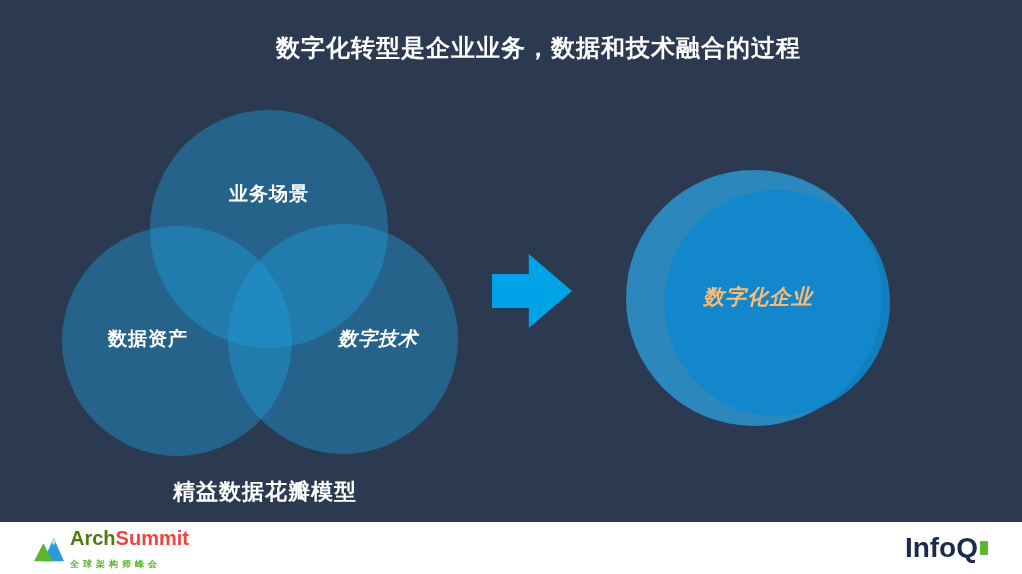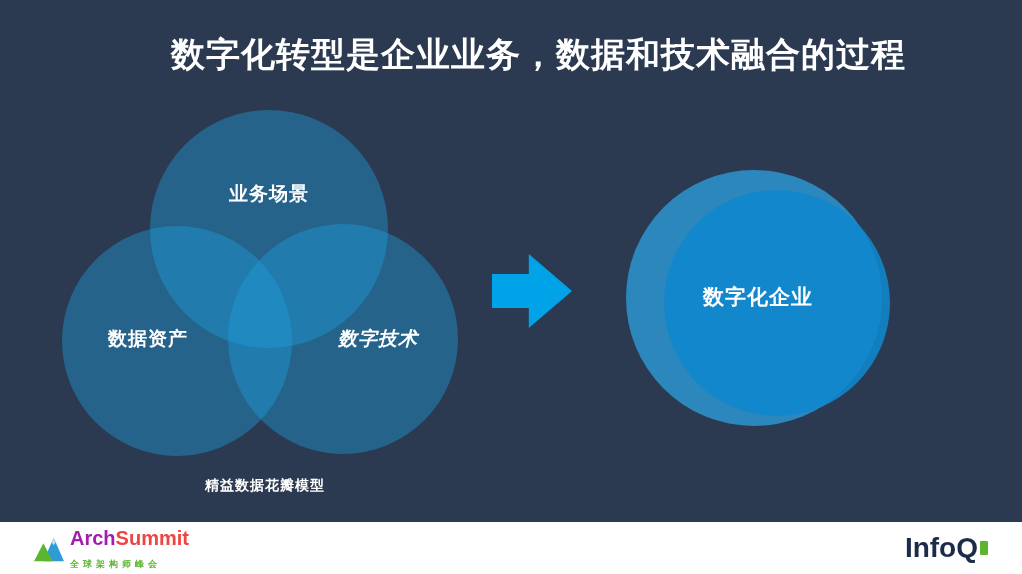--- a/index.html
+++ b/index.html
@@ -16,21 +16,21 @@
     overflow: hidden;
   }
   .title {
     position: absolute;
     top: 32px;
     left: 55px;
     right: 0;
     margin: 0;
     text-align: center;
     color: #ffffff;
-    font-size: 34px;
+    font-size: 24px;
     font-weight: bold;
     letter-spacing: 1px;
   }
   
   .venn { position: absolute; left: 0; top: 0; width: 520px; height: 520px; }
   .circle {
     position: absolute;
     border-radius: 50%;
     background: rgba(28, 158, 220, 0.42);
   }
@@ -49,21 +49,21 @@
   .l-top   { left: 189px; top: 181px; }
   .l-left  { left:  68px; top: 326px; }
   .l-right { left: 298px; top: 326px; font-style: italic; }
   .caption {
     position: absolute;
     left: 120px;
     top: 477px;
     width: 290px;
     text-align: center;
     color: #ffffff;
-    font-size: 14px;
+    font-size: 22px;
     font-weight: bold;
     letter-spacing: 1px;
   }
   
   .arrow {
     position: absolute;
     left: 492px;
     top: 254px;
     width: 80px;
     height: 74px;
@@ -84,43 +84,44 @@
     left: 664px; top: 190px;
     width: 226px; height: 226px;
     border-radius: 50%;
     background: rgba(16, 135, 205, 0.88);
   }
   .r-label {
     position: absolute;
     left: 658px; top: 283px;
     width: 200px;
     text-align: center;
-    color: #ffffff;
+    color: #fdba74;
     font-size: 21px;
     font-weight: bold;
     letter-spacing: 1px;
+    font-style: italic;
   }
   
   .footer {
     position: absolute;
     left: 0; bottom: 0;
     width: 100%;
     height: 52px;
     background: #ffffff;
     display: flex;
     align-items: center;
     justify-content: space-between;
     box-sizing: border-box;
     padding: 0 34px;
   }
   .arch-logo { display: flex; align-items: center; gap: 6px; }
   .arch-icon { width: 30px; height: 28px; display: block; }
   .arch-text { display: flex; flex-direction: column; line-height: 1; }
   .arch-name { font-size: 20px; font-weight: bold; }
-  .arch-name .p1 { color: #a21caf; }
+  .arch-name .p1 { color: #4d7c0f; }
   .arch-name .p2 { color: #ef4444; }
   .arch-sub {
     color: #5cb531;
     font-size: 9px;
     letter-spacing: 4px;
     margin-top: 12px;
     font-weight: bold;
   }
   .infoq-logo { display: flex; align-items: flex-start; }
   .infoq-name { font-size: 28px; font-weight: bold; color: #1c2b4a; line-height: 1; }

